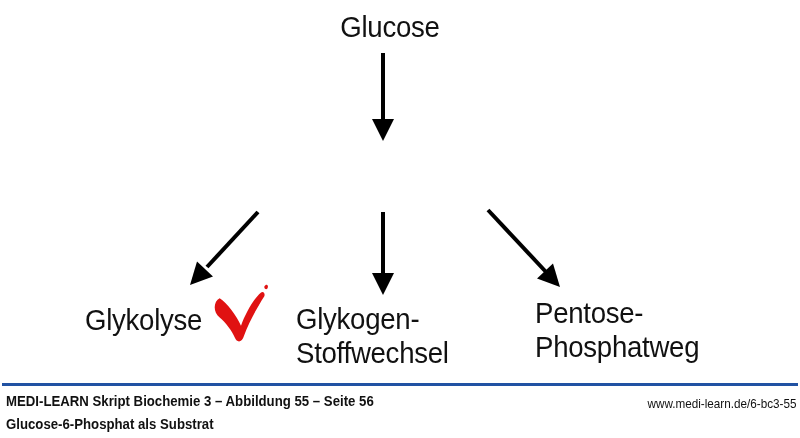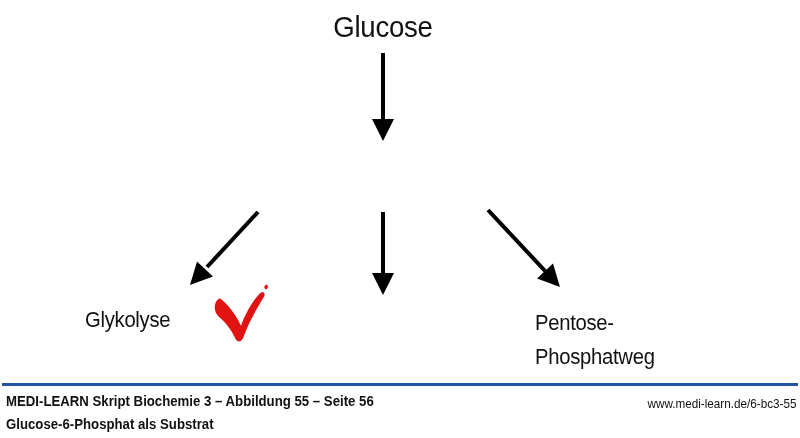--- a/index.html
+++ b/index.html
@@ -3,25 +3,25 @@
 <meta charset="utf-8">
 <style>
   html,body { margin:0; padding:0; }
   .page {
     position:relative; width:800px; height:438px; overflow:hidden;
     font-family:"Liberation Sans", sans-serif;
     background:#ffffff; color:#111111;
   }
   
   .node-center {
-    position:absolute; left:0; width:766px; text-align:center;
+    position:absolute; left:7px; width:766px; text-align:center;
     font-size:30px; line-height:1.1; white-space:nowrap;
   }
   .cond { display:inline-block; transform:scaleX(0.92); transform-origin:center center; letter-spacing:-0.3px; }
-  .leaf { position:absolute; font-size:22px; line-height:34px; white-space:nowrap; }
+  .leaf { position:absolute; font-size:30px; line-height:34px; white-space:nowrap; }
   .leaf .cond { transform-origin:left center; }
   .leaf .line { display:block; }
   .arrows { position:absolute; left:0; top:0; }
   .check-svg { position:absolute; left:211px; top:282px; }
   
   .footer-rule { position:absolute; left:2px; right:2px; top:383px; height:3px; }
   .footer-source {
     position:absolute; left:6px; top:392px; font-size:15px; font-weight:bold;
     white-space:nowrap; transform:scaleX(0.88); transform-origin:left center;
   }
@@ -73,22 +73,26 @@
     <span class="cond">Glykolyse</span>
   </div>
 
   <svg class="check-svg" width="62" height="66" viewBox="0 0 60 65">
     <path d="M8,16 C2,19 1,29 8,35 C14,40 20,48 23,55 C25,60 30,60 32,53
              C37,39 45,25 52,14 C53,11.5 51,8.5 48.5,10.5
              C41,17 33,32 29,43 C25,34 15,20 8,16 Z" style="fill: rgb(224, 18, 18);"></path>
     <path d="M52,4.5 C53.5,1.5 56,2.5 55.5,5 C55,8 52.5,7.5 52,5.5 Z" style="fill: rgb(224, 18, 18);"></path>
   </svg>
 
+  <div class="leaf" style="left:296px; top:302px">
+    <span class="cond line">Glykogen-</span>
+    <span class="cond line">Stoffwechsel</span>
+  </div>
 
-  <div class="leaf" style="left:535px; top:306px">
+  <div class="leaf" style="left:535px; top:296px">
     <span class="cond line">Pentose-</span>
     <span class="cond line">Phosphatweg</span>
   </div>
 
   <div class="footer-rule" style="background: rgb(33, 82, 163);"></div>
   <div class="footer-source">MEDI-LEARN Skript Biochemie 3 – Abbildung 55 – Seite 56</div>
   <div class="footer-url">www.medi-learn.de/6-bc3-55</div>
   <div class="footer-caption">Glucose-6-Phosphat als Substrat</div>
 
 </div>

